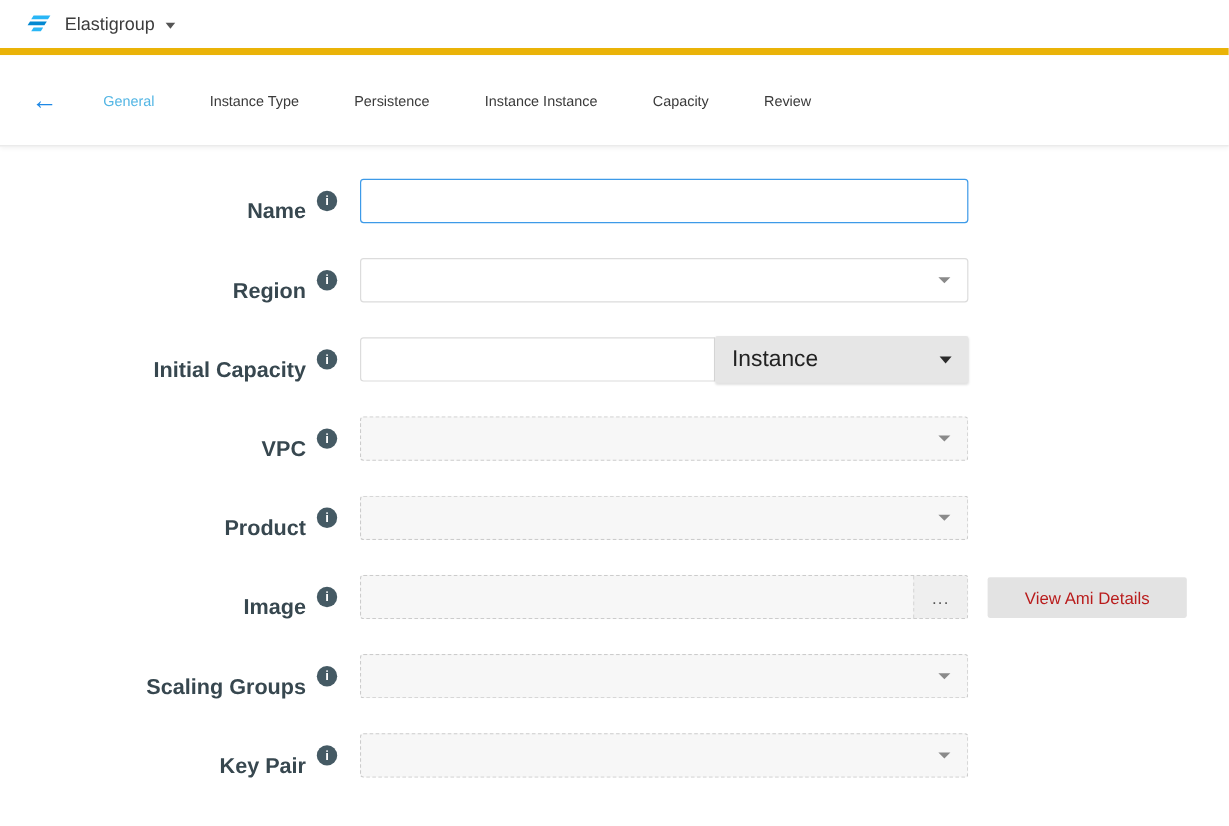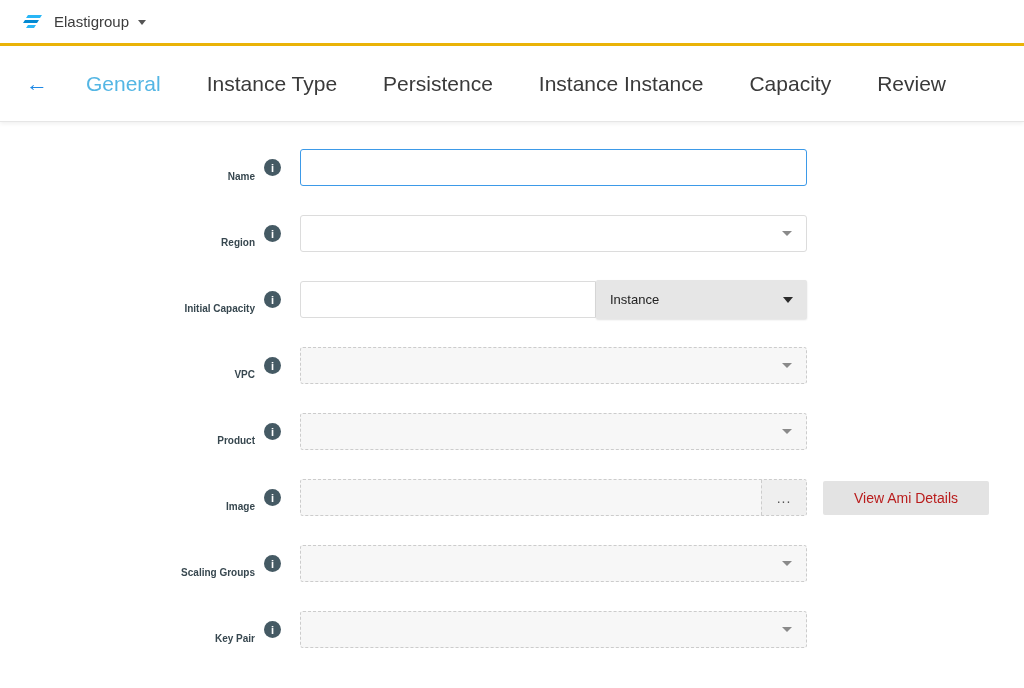--- a/index.html
+++ b/index.html
@@ -4,21 +4,21 @@
 <style>
   * { box-sizing: border-box; margin: 0; padding: 0; }
   html, body { width: 1024px; height: 688px; background: #ffffff; font-family: "Liberation Sans", sans-serif; }
 
   
   .topbar {
     height: 46px;
     display: flex;
     align-items: center;
     padding: 0 22px;
-    border-bottom: 3px solid #eab308;
+    border-bottom: 6px solid #eab308;
     background: #fff;
   }
   .logo { display: inline-flex; align-items: center; margin-right: 10px; }
   .brand-name { font-size: 15px; color: #3c3c3c; }
   .brand-caret {
     width: 0; height: 0; margin-left: 9px; margin-top: 2px;
     border-left: 4px solid transparent; border-right: 4px solid transparent;
     border-top: 5px solid #555;
     display: inline-block;
   }
@@ -36,35 +36,35 @@
   }
   .back-arrow {
     color: #1e88e5;
     font-size: 22px;
     line-height: 1;
     margin-right: 38px;
     cursor: pointer;
     user-select: none;
   }
   .tabs { display: flex; align-items: center; gap: 46px; }
-  .tab { font-size: 21px; color: #3a3a3a; cursor: pointer; white-space: nowrap; }
+  .tab { font-size: 12px; color: #3a3a3a; cursor: pointer; white-space: nowrap; }
   .tab.active { color: #54b6e4; }
 
   
   .form { padding-top: 27px; }
   .form-row { display: flex; align-items: center; margin-bottom: 29px; height: 37px; }
   .label-wrap {
     width: 281px;
     display: flex;
     justify-content: flex-end;
     align-items: center;
     gap: 9px;
     flex: 0 0 281px;
   }
-  .field-label { font-size: 10px; font-weight: 700; color: #37474f; white-space: nowrap; margin-top: 17px; }
+  .field-label { font-size: 18px; font-weight: 700; color: #37474f; white-space: nowrap; margin-top: 17px; }
   .info-icon {
     width: 17px; height: 17px;
     border-radius: 50%;
     background: #455a64;
     color: #ffffff;
     font-size: 11px;
     font-weight: 700;
     display: inline-flex;
     align-items: center;
     justify-content: center;
@@ -126,21 +126,21 @@
     width: 211px; height: 39px;
     background: #e6e6e6;
     display: flex;
     align-items: center;
     justify-content: space-between;
     padding: 0 14px;
     border-radius: 2px;
     cursor: pointer;
     box-shadow: 0 1px 2px rgba(0,0,0,0.12);
   }
-  .unit-label { font-size: 13px; color: #222; }
+  .unit-label { font-size: 19px; color: #222; }
   .unit-caret {
     width: 0; height: 0;
     border-left: 5px solid transparent;
     border-right: 5px solid transparent;
     border-top: 6px solid #2b2b2b;
   }
 
   
   .image-control {
     position: relative;

